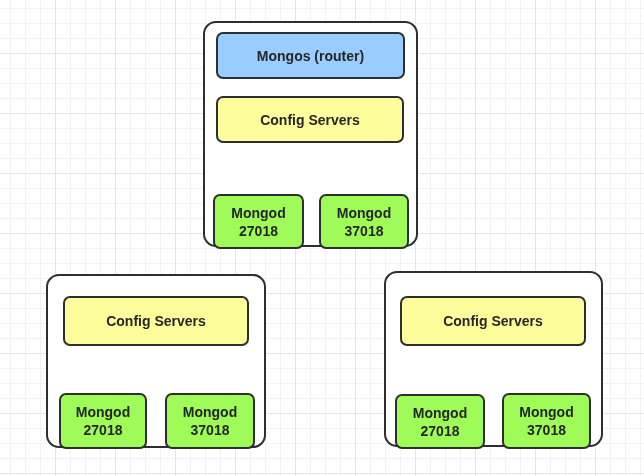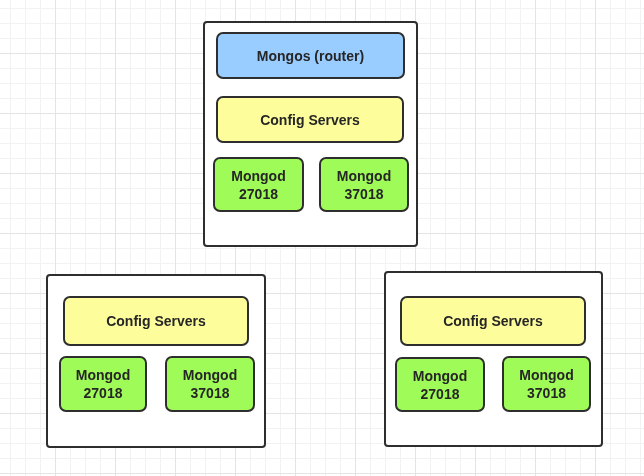--- a/index.html
+++ b/index.html
@@ -16,21 +16,21 @@
       linear-gradient(to bottom, var(--grid_major, #e4e4e4) 1px, transparent 1px),
       linear-gradient(to right, var(--grid_minor, #f2f2f2) 1px, transparent 1px),
       linear-gradient(to bottom, var(--grid_minor, #f2f2f2) 1px, transparent 1px);
     background-size: 60px 60px, 60px 60px, 15px 15px, 15px 15px;
     background-position: 55px 0, 0 53px, 10px 0, 0 8px;
   }
   .host {
     position: absolute;
     background: var(--host_bg, #ffffff);
     border: 2.5px solid var(--border, #2e2e2e);
-    border-radius: 4px;
+    border-radius: 13px;
     box-sizing: border-box;
     padding-left: 34px;
   }
   .host-label {
     position: absolute;
     left: 0; right: 0; bottom: 8px;
     text-align: center;
     font-weight: bold;
     font-size: 14px;
     color: var(--text, #262626);
@@ -45,21 +45,21 @@
     align-items: center;
     justify-content: center;
     font-weight: bold;
     font-size: 14px;
     color: var(--text, #262626);
     text-align: center;
     line-height: 18px;
   }
   .node--mongos { background: var(--mongos, #99ccff); }
   .node--config { background: var(--config, #fdfd9c); }
-  .node--mongod { background: var(--mongod, #9ffb57); }
+  .node--mongod { background: var(--mongod, #9ffb57); margin-top: 37px; }
 
   
   .host--h1 { left: 203px; top: 21px; width: 215px; height: 226px; }
   .host--h1 .node--mongos { left: 11px; top: 9px;   width: 189px; height: 47px; }
   .host--h1 .node--config { left: 11px; top: 73px;  width: 188px; height: 47px; }
   .host--h1 .node--mongod.m1 { left: 8px;   top: 134px; width: 91px; height: 55px; }
   .host--h1 .node--mongod.m2 { left: 114px; top: 134px; width: 90px; height: 55px; }
 
   
   .host--h2 { left: 46px; top: 274px; width: 220px; height: 174px; }

